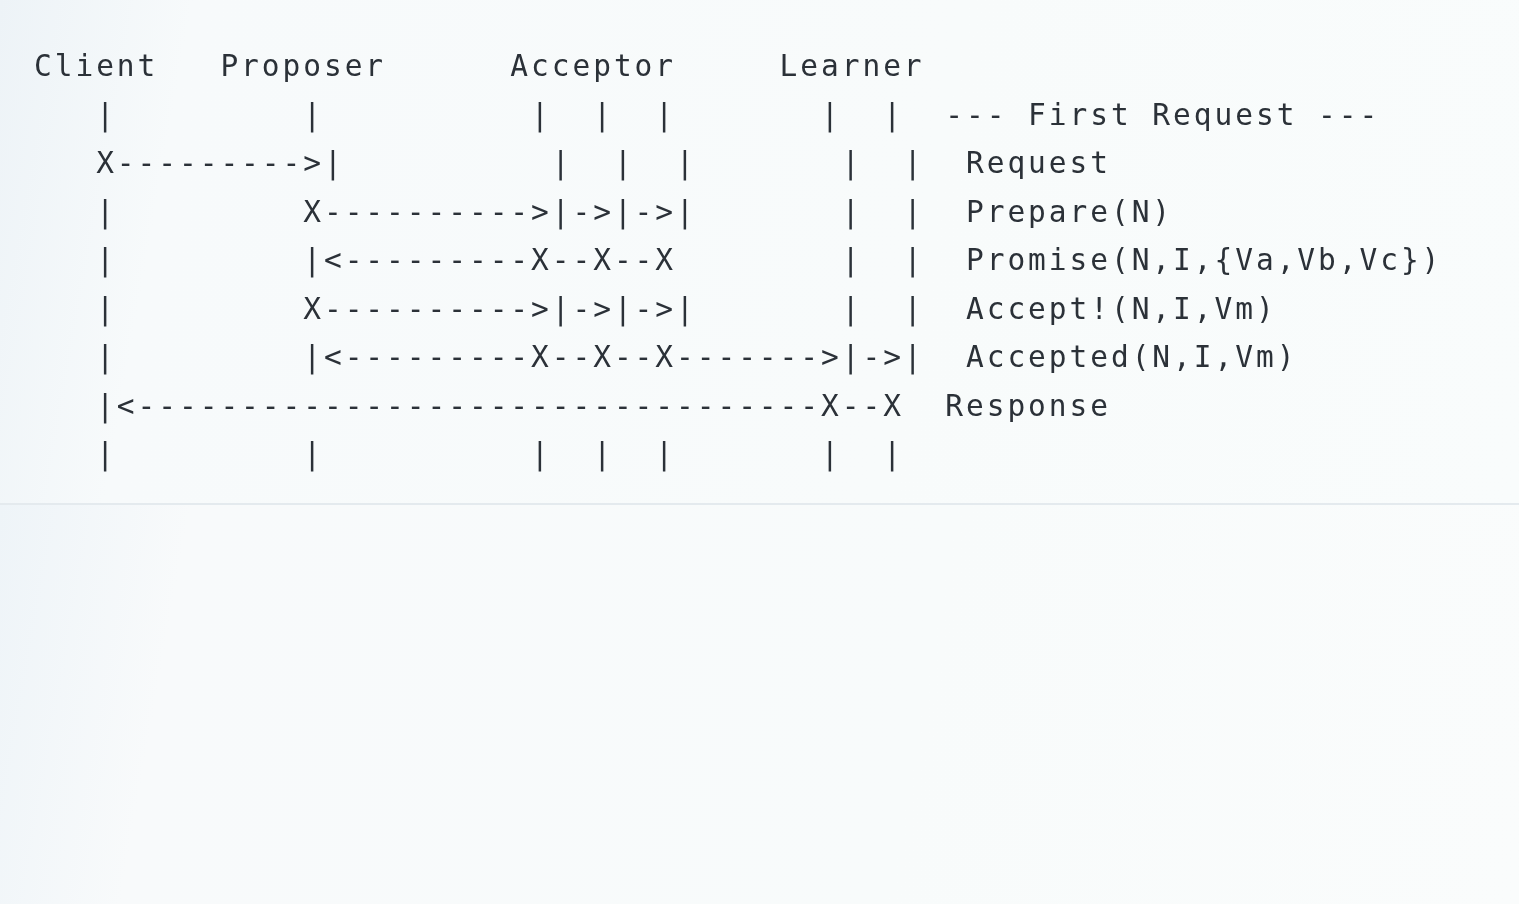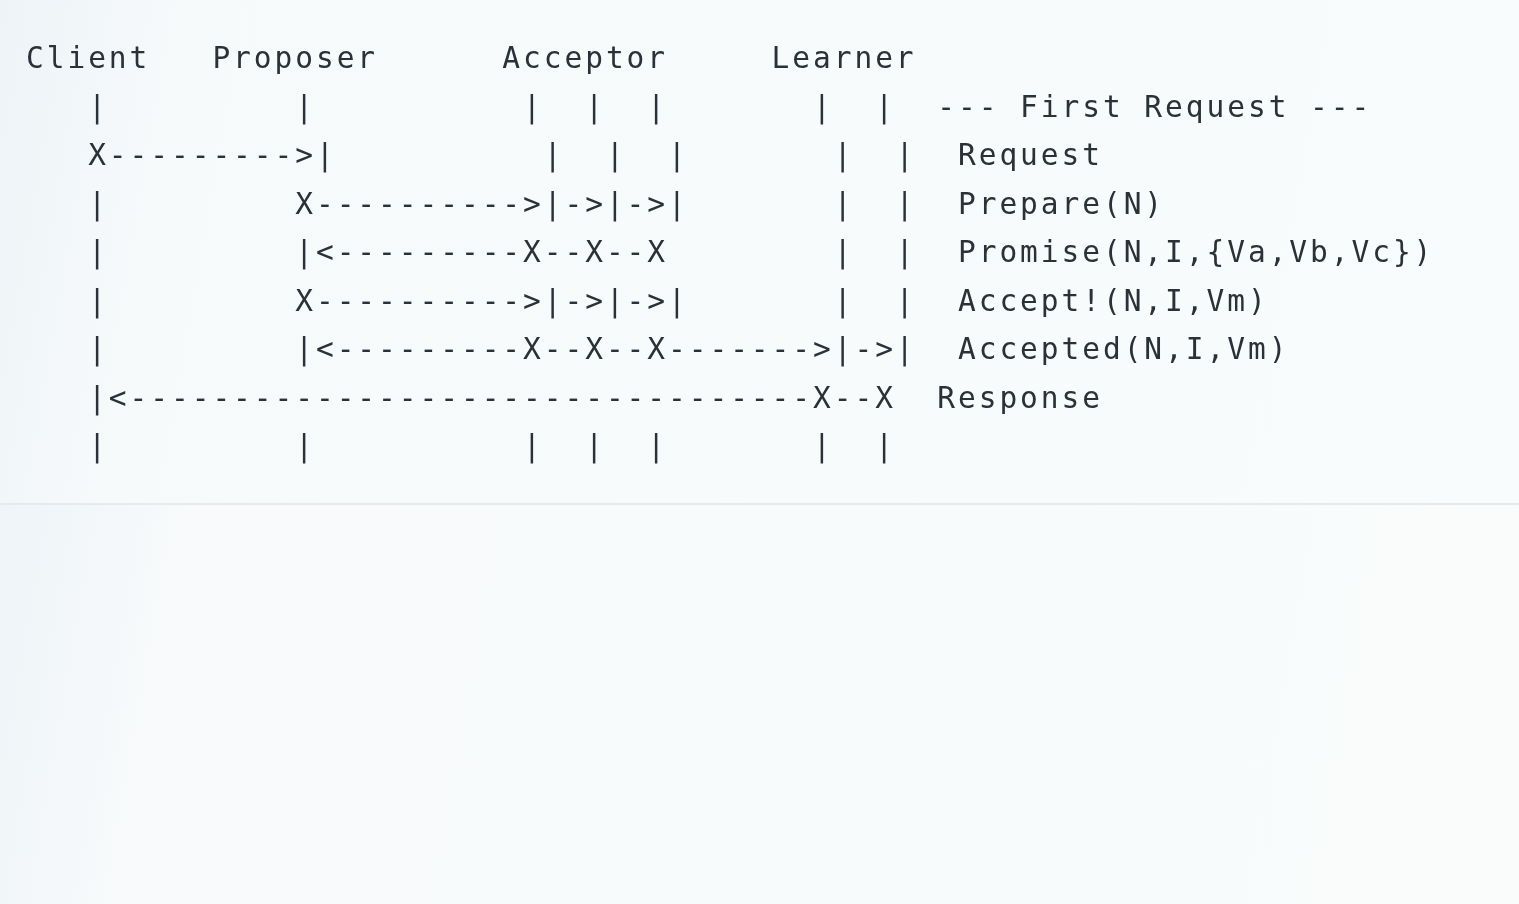--- a/index.html
+++ b/index.html
@@ -32,21 +32,21 @@
     height: 505px;
     background: linear-gradient(100deg, #edf3f7 0%, #f7fafb 12%, #f8fbfb 60%, #f9fcfc 100%);
     border-bottom: 2px solid #e4eaee;
   }
   #panel-following {
     top: 505px;
     height: 399px;
     background: linear-gradient(100deg, #eef4f8 0%, #f8fafb 12%, #f8fbfb 60%, #fafcfc 100%);
   }
   pre.ascii {
-    margin: 0;
+    margin: 8px;
     padding: 0;
     font-family: "DejaVu Sans Mono", "Liberation Mono", monospace;
     font-size: 29.5px;
     line-height: 48.5px;
     letter-spacing: 2.95px;
     color: #2b3138;
     white-space: pre;
     -webkit-font-smoothing: antialiased;
   }
   #ascii-first {

